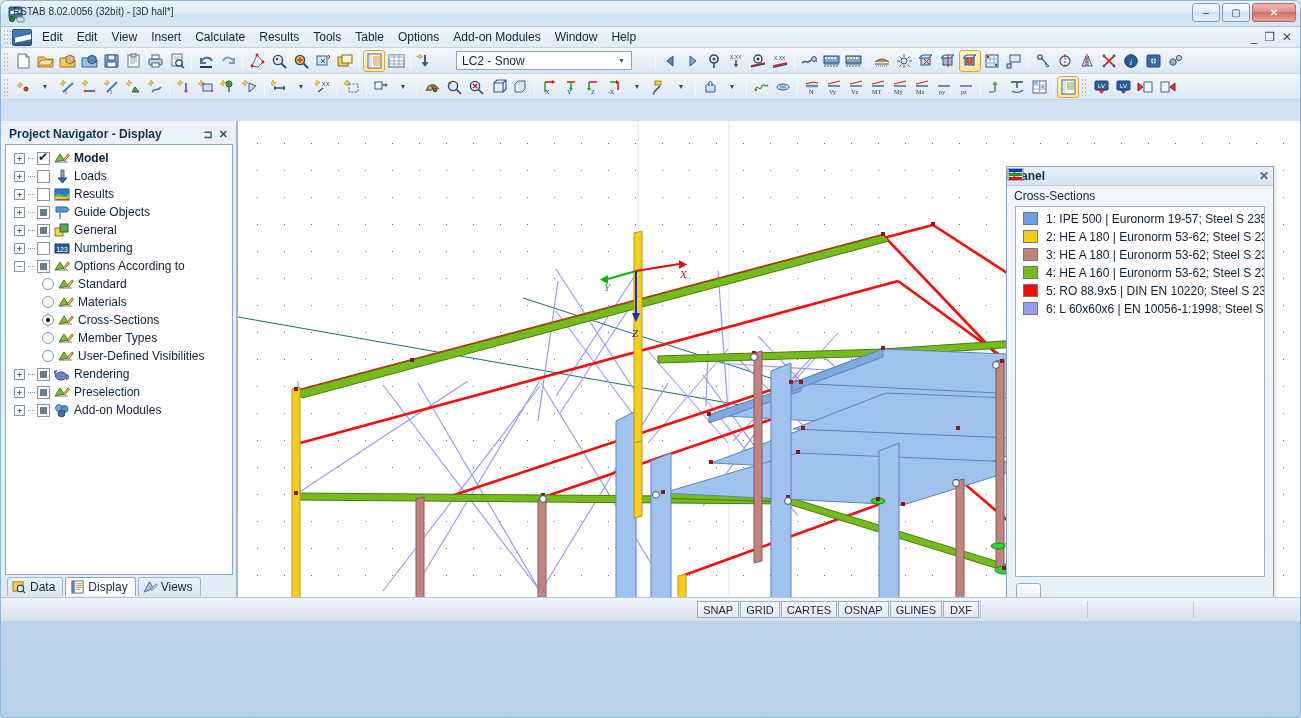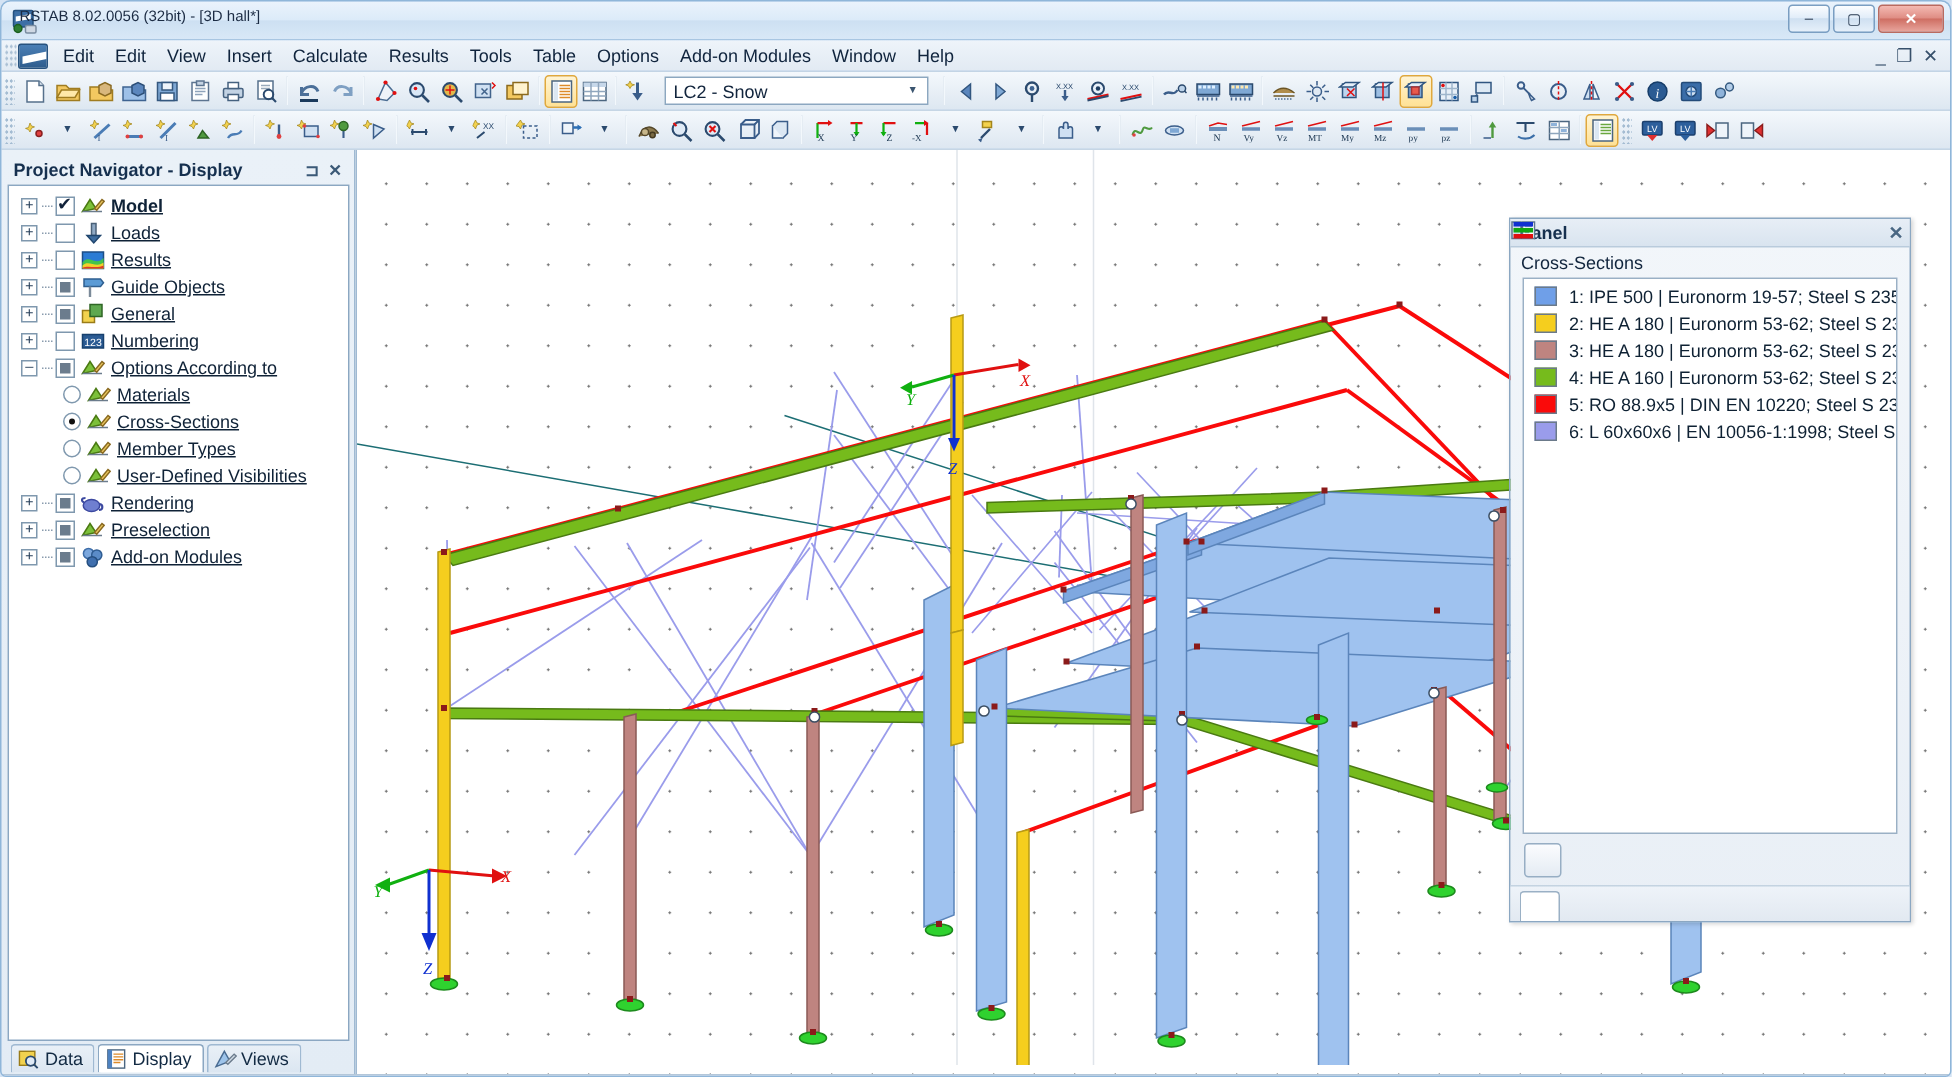--- a/index.html
+++ b/index.html
@@ -92,33 +92,33 @@
     display: flex; align-items: center; justify-content: center;
     border: 1px solid transparent; border-radius: 3px; cursor: default;
   }
   .tbtn.active {
     border-color: #e0a83c;
     background: linear-gradient(180deg,#fff4d4,#ffe194);
   }
   .tsep { width: 1px; height: 19px; background: #c0cfdd; margin: 0 3px;
           border-right: 1px solid #f3f8fc; }
   .tcombo {
-    width: 176px; height: 19px; margin: 0 7px;
+    width: 176px; height: 19px; margin: 0 20px;
     background: #fff; border: 1px solid #8ca7c0;
     display: flex; align-items: center; font-size: 12px; color: #11243c;
     padding-left: 5px; position: relative;
   }
   .tcombo .arrow {
     position: absolute; right: 2px; top: 1px; width: 15px; height: 15px;
     display: flex; align-items: center; justify-content: center;
     font-size: 7px; color: #3b5570;
   }
 
   
-  #workarea { position: relative; height: 616px; display: flex; }
+  #workarea { position: relative; height: 476px; display: flex; margin-top: 21px; }
 
   
   #navigator {
     width: 236px; height: 100%;
     background: linear-gradient(180deg,#eaf1f8,#e3ecf5);
     border-right: 1px solid #9fb9d2;
     display: flex; flex-direction: column;
     padding: 3px 3px 0 4px;
   }
   #nav-head {
@@ -155,21 +155,21 @@
   }
   .tradio {
     width: 12px; height: 12px; border: 1px solid #7f98ae; border-radius: 50%;
     background: #fff; margin-right: 4px; flex: none; position: relative;
   }
   .tradio.sel:after {
     content: ""; position: absolute; left: 3px; top: 3px; width: 4px; height: 4px;
     background: #111; border-radius: 50%;
   }
   .ticon { width: 16px; height: 15px; margin-right: 4px; flex: none; position: relative; }
-  .tlabel { font-size: 12px; color: #0f2237; text-decoration: underline; }
+  .tlabel { font-size: 12px; color: #0f2237; }
   .tlabel.bold { font-weight: bold; }
 
   #nav-tabs { height: 22px; display: flex; align-items: center; padding-left: 2px; }
   .ntab {
     height: 19px; display: flex; align-items: center; gap: 3px;
     padding: 0 7px 0 4px; font-size: 12px; color: #122captures;
     color: #122a43;
     border: 1px solid #9fb9d2; border-bottom: none;
     background: linear-gradient(180deg,#e9f0f7,#dbe6f1);
     border-radius: 3px 3px 0 0; margin-right: 2px; cursor: default;
@@ -1035,20 +1035,29 @@
           <div class="tnode">
             <span class="texp">–</span>
             <span class="tdash"></span>
             <span class="tcheck partial"></span>
             <span class="ticon"><svg width="16" height="15" viewBox="0 0 16 15">
                 <path d="M1 11l5-8 4 6z" fill="#7cc03a" stroke="#4a7a12"></path>
                 <path d="M1 11h13" stroke="#6b7c8d"></path>
                 <path d="M9 9l5-6 1.5 1.2-5 6z" fill="#e8c55c" stroke="#8a6a22"></path>
               </svg></span>
             <span class="tlabel">Options According to</span>
+          </div>
+          <div class="tnode child">
+            <span class="tradio"></span>
+            <span class="ticon"><svg width="16" height="15" viewBox="0 0 16 15">
+                <path d="M1 11l5-8 4 6z" fill="#7cc03a" stroke="#4a7a12"></path>
+                <path d="M1 11h13" stroke="#6b7c8d"></path>
+                <path d="M9 9l5-6 1.5 1.2-5 6z" fill="#e8c55c" stroke="#8a6a22"></path>
+              </svg></span>
+            <span class="tlabel">Standard</span>
           </div>
           <div class="tnode child">
             <span class="tradio"></span>
             <span class="ticon"><svg width="16" height="15" viewBox="0 0 16 15">
                 <path d="M1 11l5-8 4 6z" fill="#7cc03a" stroke="#4a7a12"></path>
                 <path d="M1 11h13" stroke="#6b7c8d"></path>
                 <path d="M9 9l5-6 1.5 1.2-5 6z" fill="#e8c55c" stroke="#8a6a22"></path>
               </svg></span>
             <span class="tlabel">Materials</span>
           </div>

